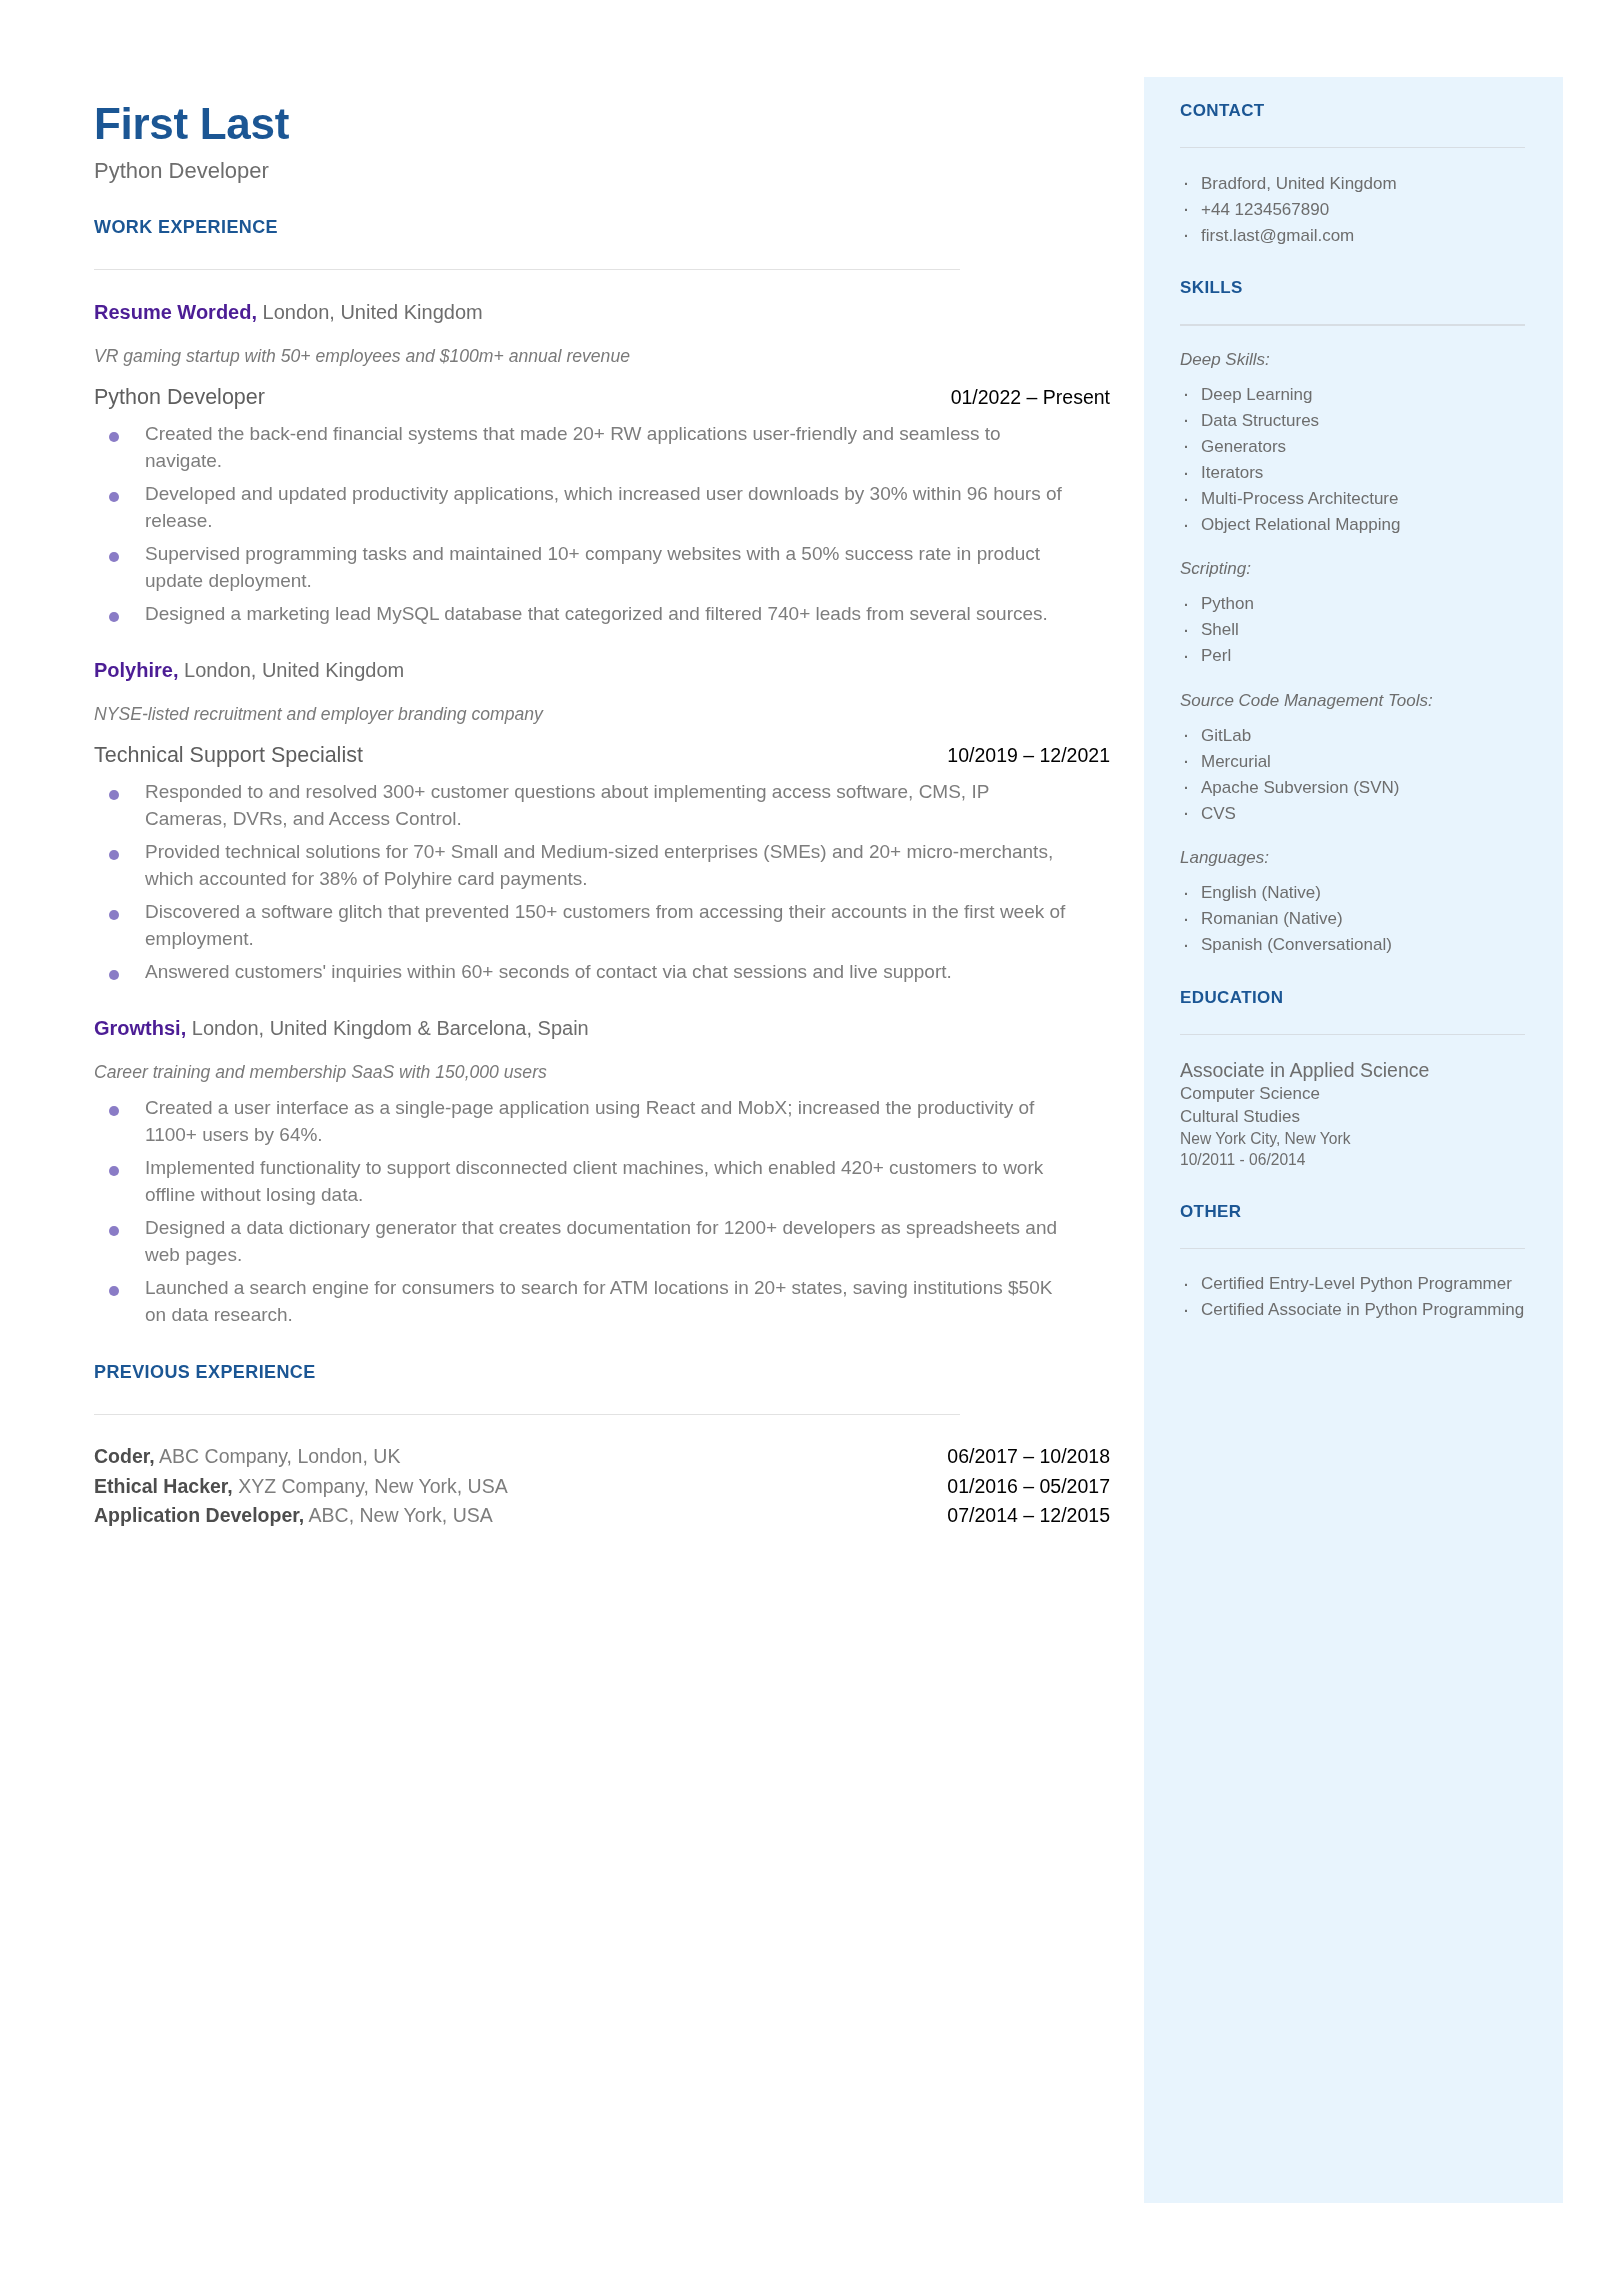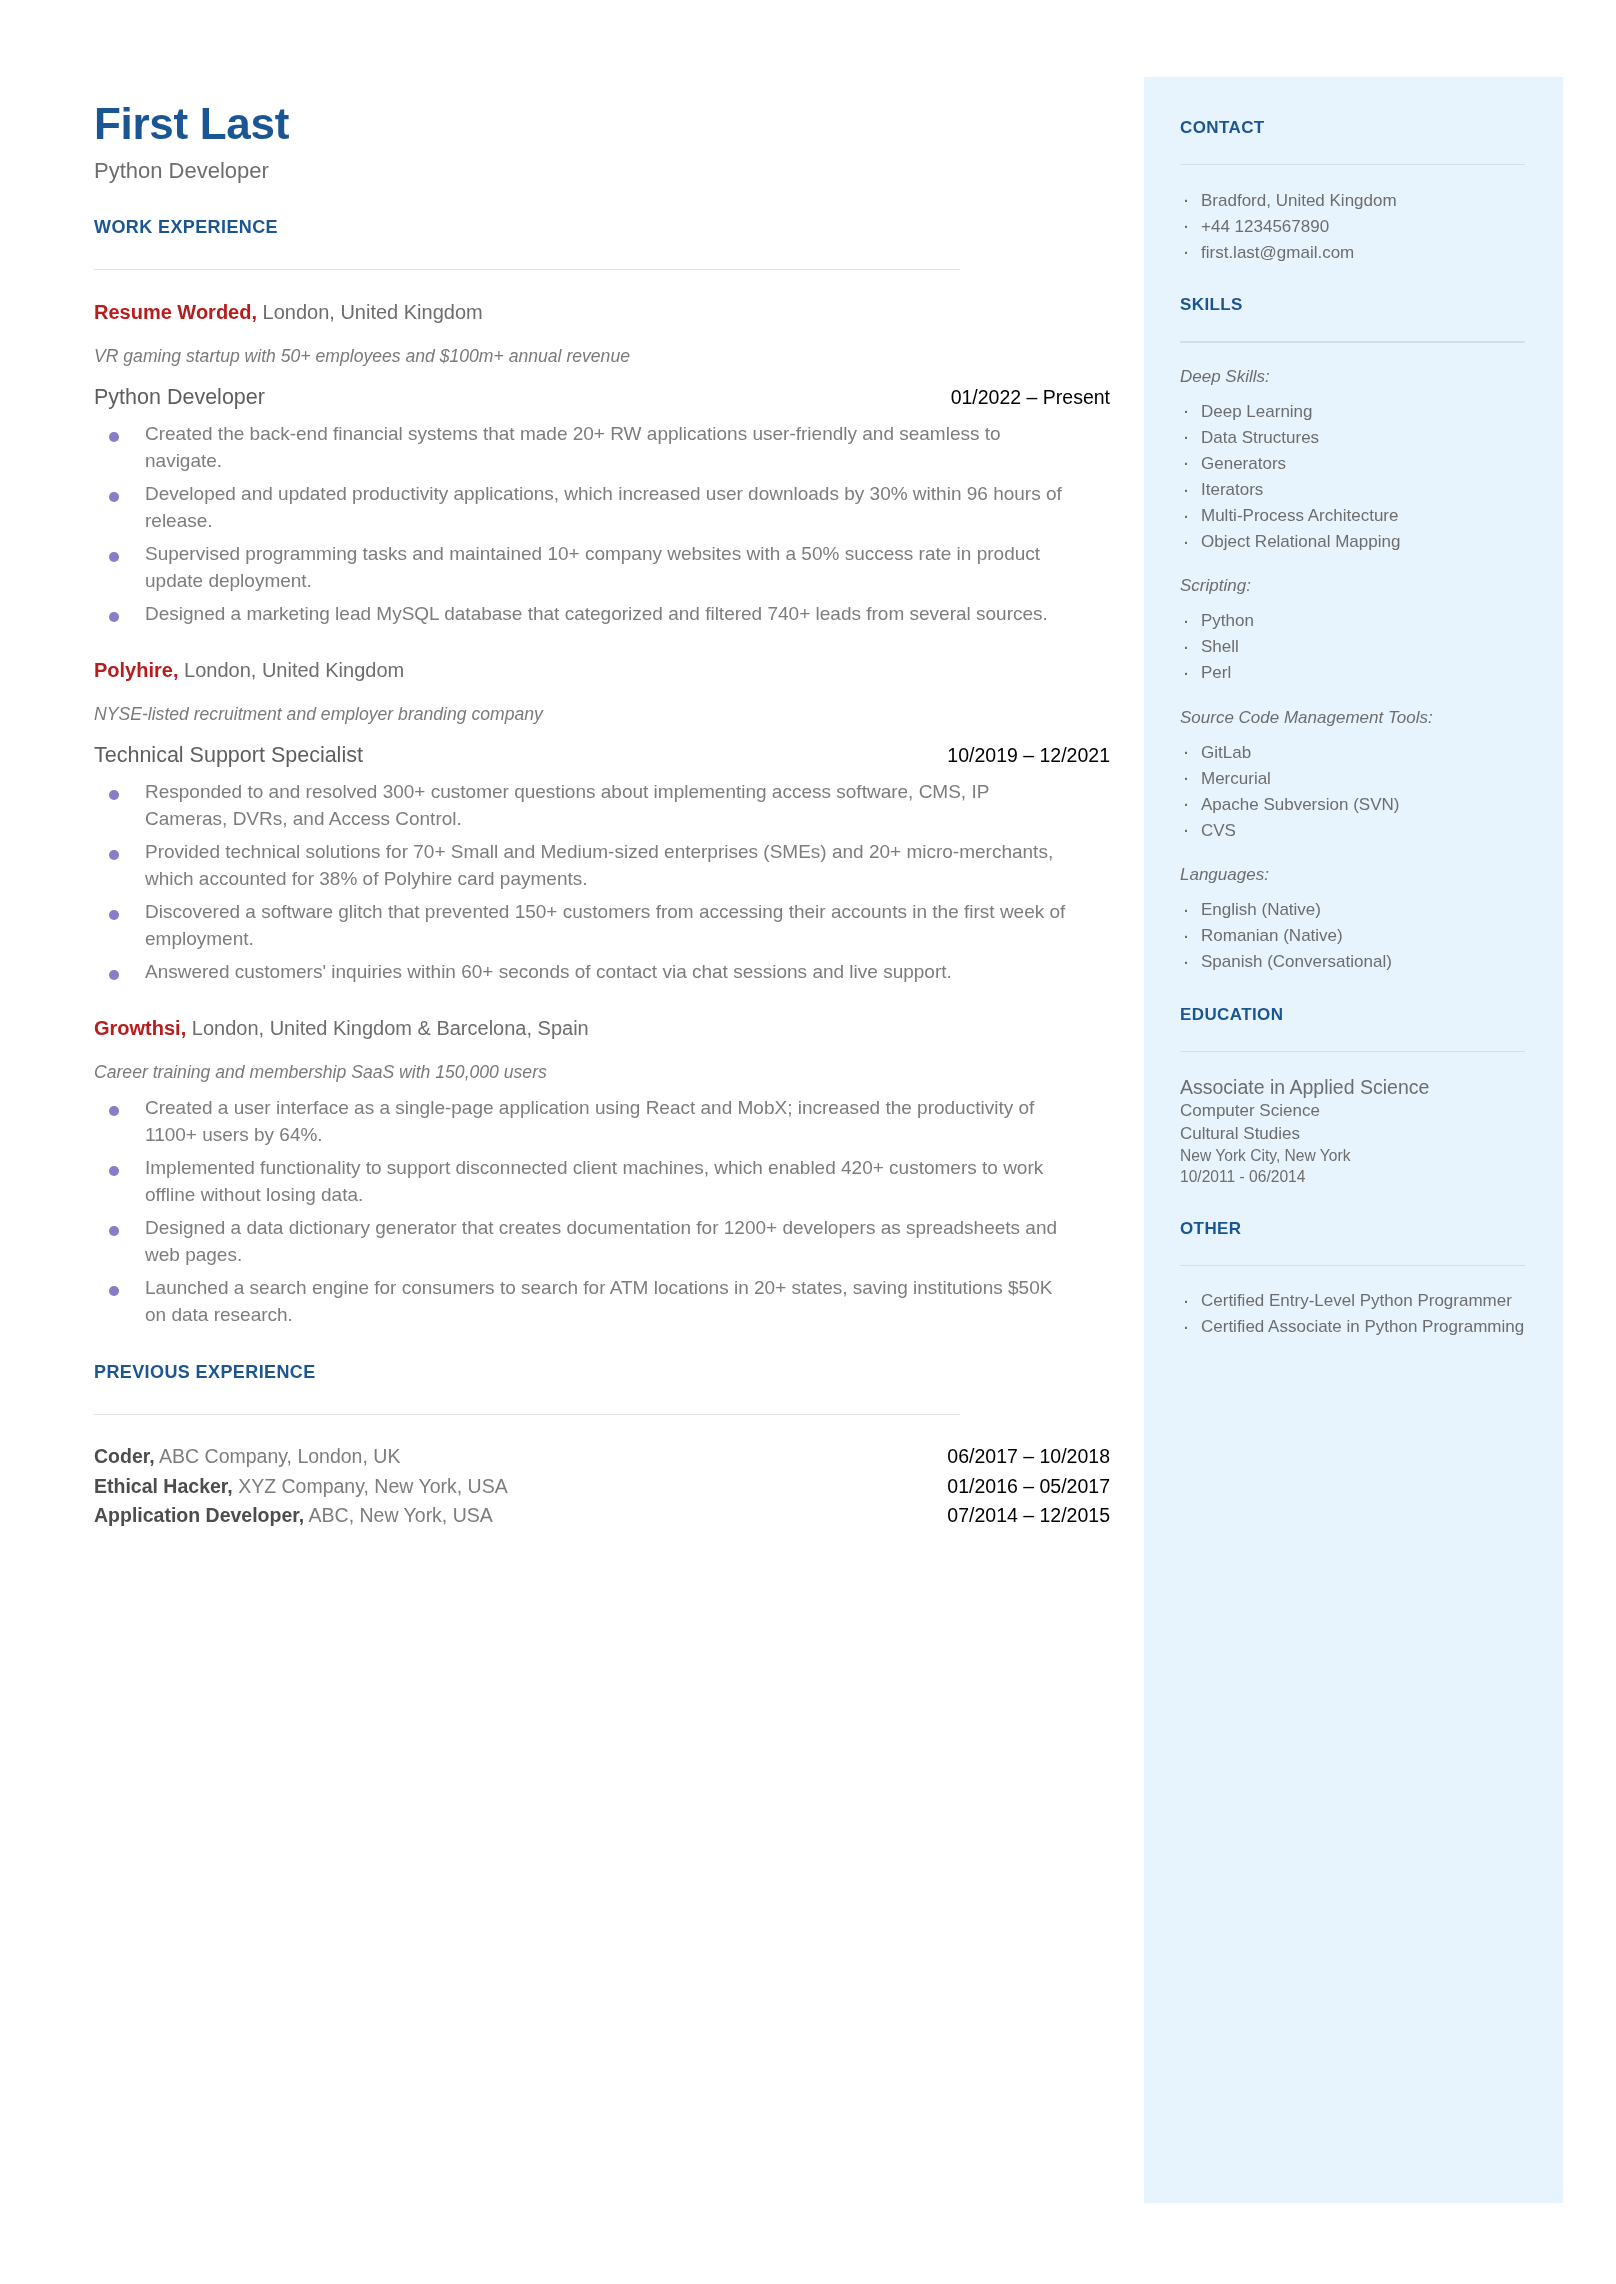--- a/index.html
+++ b/index.html
@@ -14,21 +14,21 @@
   
   #page { position:relative; width:1617px; height:2284px; background:#fff; }
 
   
   #sidebar {
     position:absolute;
     left:1144px; top:77px;
     width:419px; height:2126px;
     background:#e8f4fd;
   }
-  .side-inner { padding:41px 31px 0 36px; }
+  .side-inner { padding:24px 31px 0 36px; }
 
   
   #main {
     position:absolute;
     left:94px; top:101px;
     width:1022px;
   }
 
   
   .name {
@@ -59,21 +59,21 @@
     width:866px;
   }
 
   
   .job { margin-top:30px; }
   .job-company {
     font-size:20px;
     color:#6d6d6d;
     line-height:1.25;
   }
-  .job-company b { color:#b91c1c; font-weight:bold; }
+  .job-company b { color:#4c1d95; font-weight:bold; }
   .job-desc {
     font-size:17.6px;
     color:#7a7a7a;
     font-style:italic;
     margin-top:20px;
     line-height:1.3;
   }
   .job-titlerow {
     display:flex;
     align-items:baseline;

